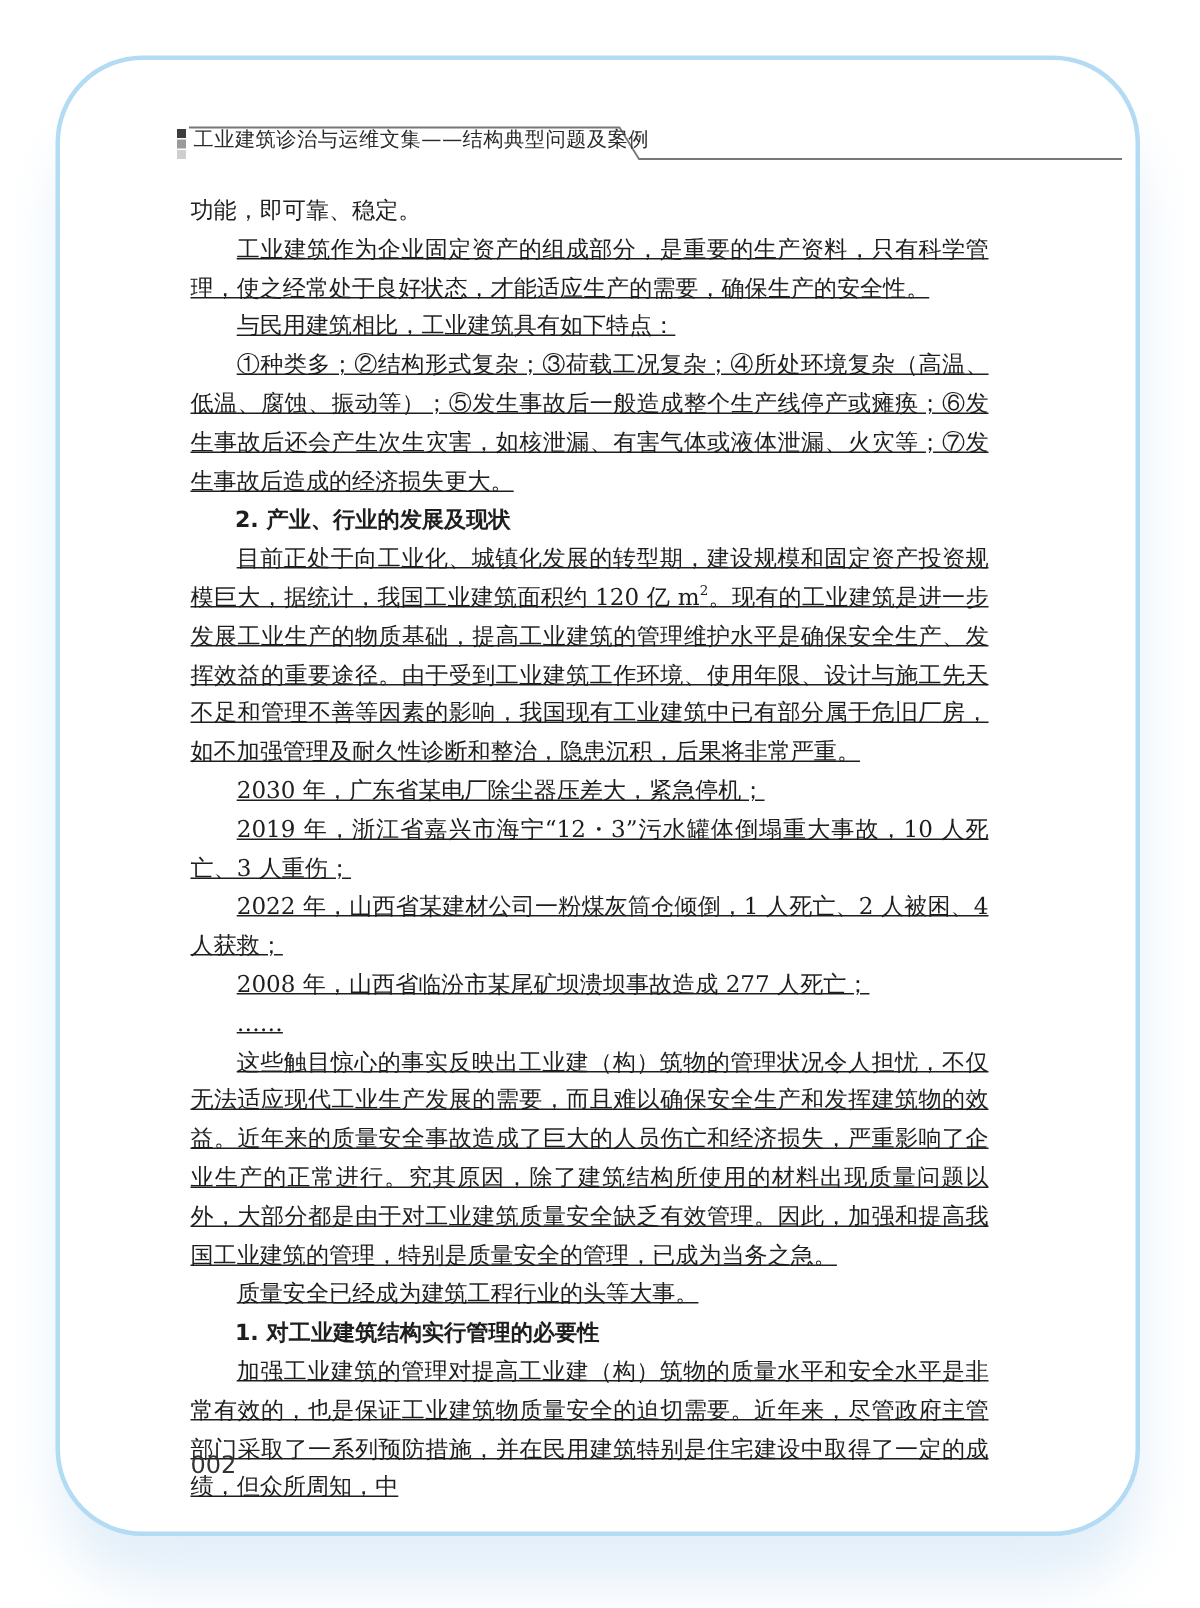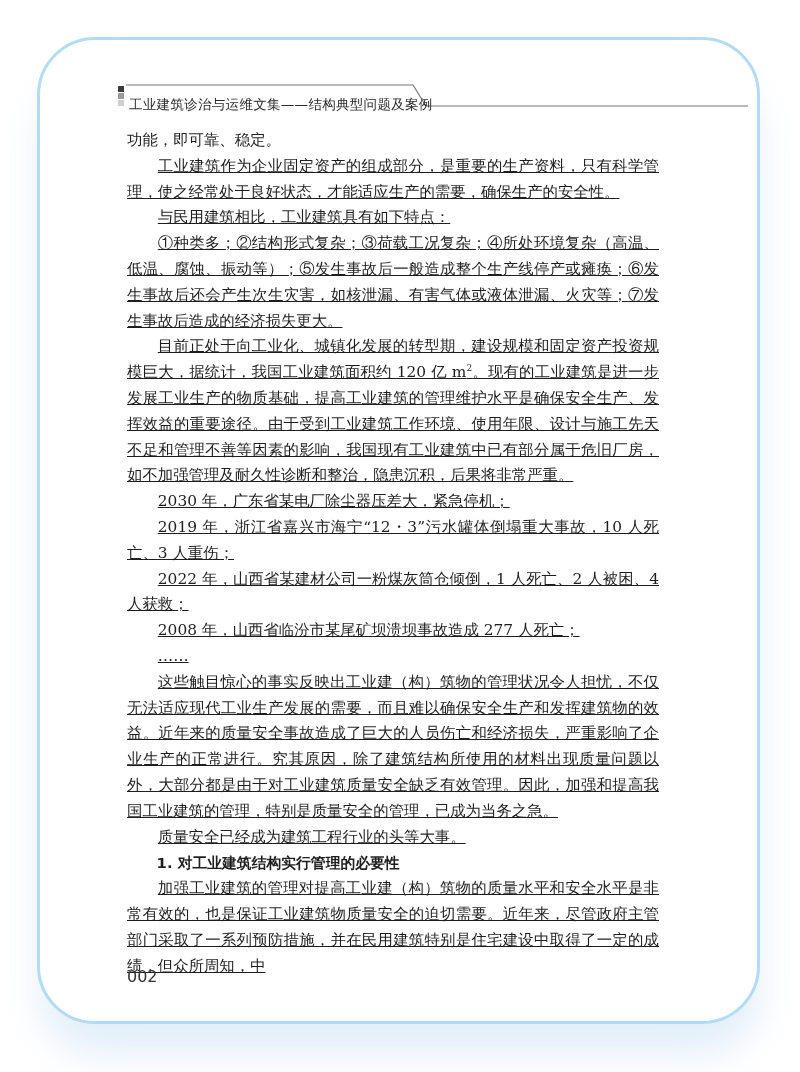--- a/index.html
+++ b/index.html
@@ -23,21 +23,21 @@
       background: #ffffff;
       box-sizing: border-box;
     }
     .header {
       position: absolute; left: 118px; top: 84px; width: 630px; height: 24px;
     }
     .header svg { position: absolute; left: 0; top: 0; }
     .header .squares { position: absolute; left: 0; top: 2px; width: 6px; }
     .header .sq { width: 6px; height: 6px; margin-bottom: 1px; }
     .header .title {
-      position: absolute; left: 11px; top: 12px;
+      position: absolute; left: 11px; top: 0;
       font-family: "DejaVu Sans", "Liberation Sans", sans-serif;
       font-size: 13.5px; letter-spacing: 0.3px; color: #2a2a2a; white-space: nowrap;
     }
     .body-text {
       position: absolute; left: 127px; top: 128px; width: 532px;
       font-size: 15.4px; line-height: 25.8px; text-align: justify;
     }
     .body-text p { margin: 0; }
     .body-text p.indent { text-indent: 2em; text-decoration: underline; }
     .body-text p.heading {
@@ -67,20 +67,21 @@
     <div class="sq" style="background:#cfcfcf"></div>
   </div>
   <span class="title">工业建筑诊治与运维文集——结构典型问题及案例</span>
 </div>
 
 <div class="body-text">
   <p>功能，即可靠、稳定。</p>
   <p class="indent">工业建筑作为企业固定资产的组成部分，是重要的生产资料，只有科学管理，使之经常处于良好状态，才能适应生产的需要，确保生产的安全性。</p>
   <p class="indent">与民用建筑相比，工业建筑具有如下特点：</p>
   <p class="indent">①种类多；②结构形式复杂；③荷载工况复杂；④所处环境复杂（高温、低温、腐蚀、振动等）；⑤发生事故后一般造成整个生产线停产或瘫痪；⑥发生事故后还会产生次生灾害，如核泄漏、有害气体或液体泄漏、火灾等；⑦发生事故后造成的经济损失更大。</p>
+  <p class="heading">2. 产业、行业的发展及现状</p>
   <p class="indent"><span>目前正处于向工业化、城镇化发展的转型期，建设规模和固定资产投资规模巨大，据统计，我国工业建筑面积约 120 亿 m</span><sup style="font-size:9px;line-height:0">2</sup><span>。现有的工业建筑是进一步发展工业生产的物质基础，提高工业建筑的管理维护水平是确保安全生产、发挥效益的重要途径。由于受到工业建筑工作环境、使用年限、设计与施工先天不足和管理不善等因素的影响，我国现有工业建筑中已有部分属于危旧厂房，如不加强管理及耐久性诊断和整治，隐患沉积，后果将非常严重。</span></p>
   <p class="indent">2030 年，广东省某电厂除尘器压差大，紧急停机；</p>
   <p class="indent">2019 年，浙江省嘉兴市海宁“12・3”污水罐体倒塌重大事故，10 人死亡、3 人重伤；</p>
   <p class="indent">2022 年，山西省某建材公司一粉煤灰筒仓倾倒，1 人死亡、2 人被困、4 人获救；</p>
   <p class="indent">2008 年，山西省临汾市某尾矿坝溃坝事故造成 277 人死亡；</p>
   <p class="indent">……</p>
   <p class="indent">这些触目惊心的事实反映出工业建（构）筑物的管理状况令人担忧，不仅无法适应现代工业生产发展的需要，而且难以确保安全生产和发挥建筑物的效益。近年来的质量安全事故造成了巨大的人员伤亡和经济损失，严重影响了企业生产的正常进行。究其原因，除了建筑结构所使用的材料出现质量问题以外，大部分都是由于对工业建筑质量安全缺乏有效管理。因此，加强和提高我国工业建筑的管理，特别是质量安全的管理，已成为当务之急。</p>
   <p class="indent">质量安全已经成为建筑工程行业的头等大事。</p>
   <p class="heading">1. 对工业建筑结构实行管理的必要性</p>
   <p class="indent">加强工业建筑的管理对提高工业建（构）筑物的质量水平和安全水平是非常有效的，也是保证工业建筑物质量安全的迫切需要。近年来，尽管政府主管部门采取了一系列预防措施，并在民用建筑特别是住宅建设中取得了一定的成绩，但众所周知，中</p>

